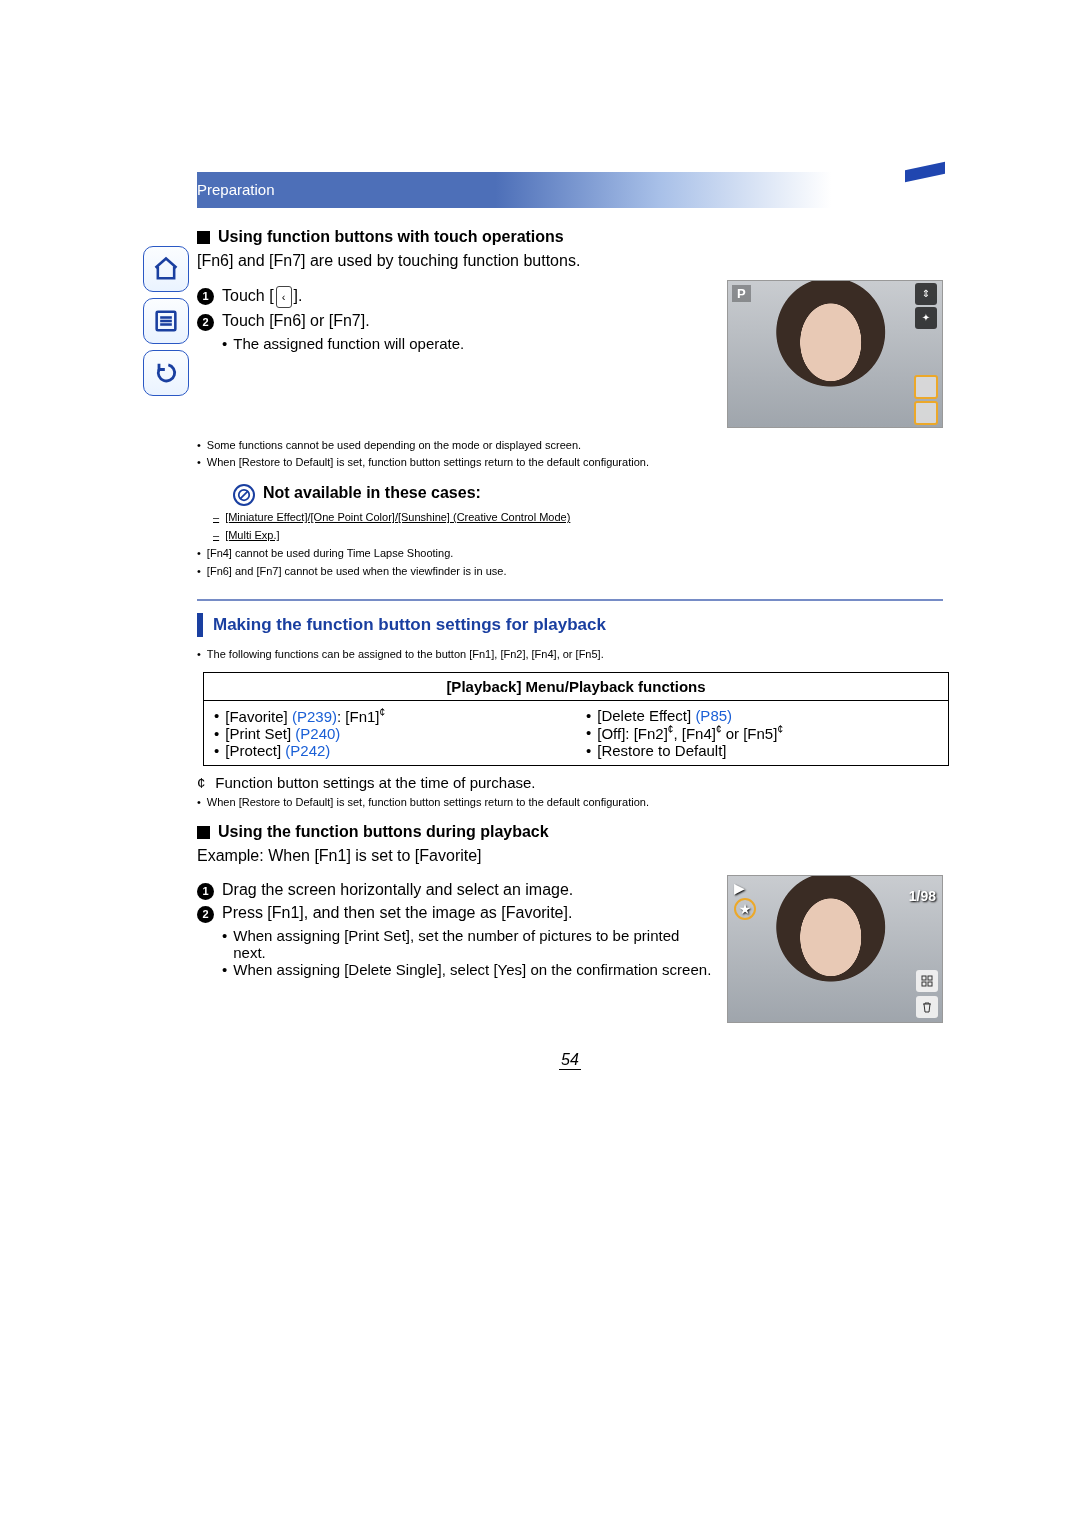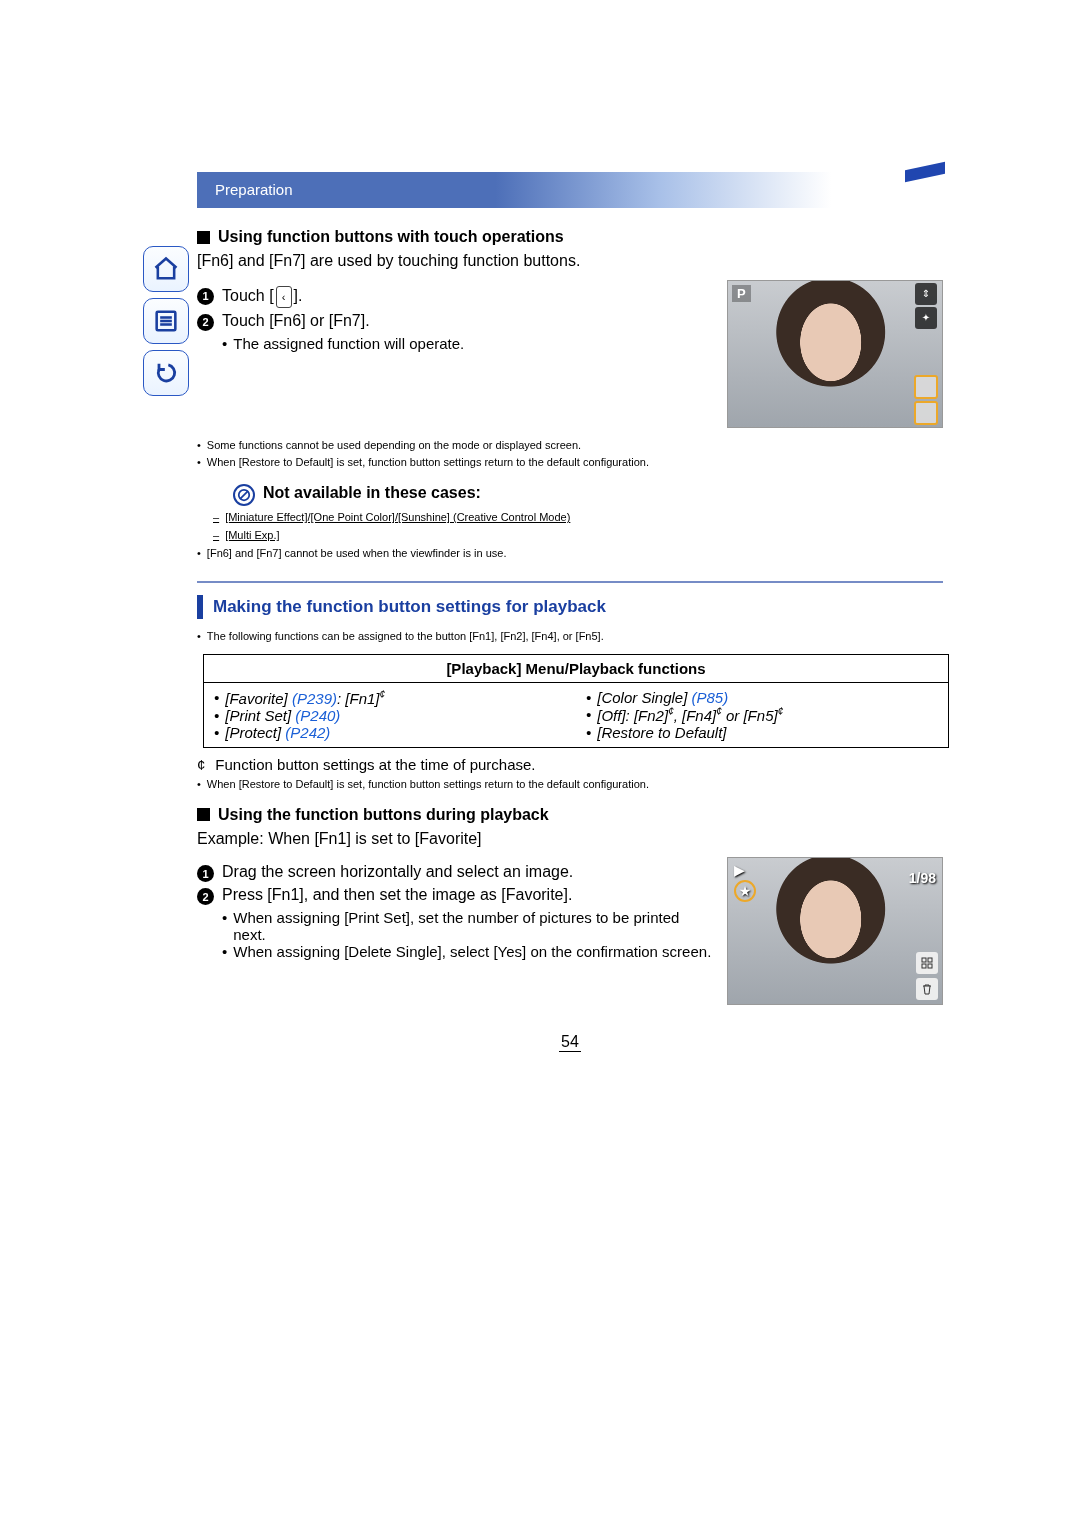--- a/index.html
+++ b/index.html
@@ -42,21 +42,21 @@
     height: 12px;
     background: #2046b0;
     transform: skewY(-12deg);
     z-index: 1;
   }
   .breadcrumb-label {
     position: relative;
     z-index: 2;
     color: #fff;
     font-size: 15px;
-    padding: 9px 0 0 18px;
+    padding: 9px 0 0 0;
     display: inline-block;
   }
   .nav-stack {
     position: absolute;
     left: 143px;
     top: 246px;
     width: 50px;
   }
   .nav-btn {
     width: 46px;
@@ -149,28 +149,28 @@
   }
   .section-accent {
     border-left: 6px solid #1a3fa0; padding: 2px 0 2px 10px; margin: 12px 0 10px;
     color: #1a3fa0; font-weight: bold; font-size: 17px;
   }
   .fn-table { width: 100%; border-collapse: collapse; margin: 10px 6px 8px; font-size: 15px; }
   .fn-table th { border: 1px solid #000; padding: 5px; font-weight: bold; text-align: center; }
   .fn-table td { border: 1px solid #000; padding: 6px 10px; vertical-align: top; width: 50%; border-top: none; }
   .fn-table td.leftcell { border-right: none; }
   .fn-table td.rightcell { border-left: none; }
-  .cell-line { display: flex; font-style: italic; }
+  .cell-line { display: flex; }
   .cell-line::before { content: "•"; margin-right: 6px; }
   .link { color: #1a5fd6; cursor: pointer; }
   .sup { font-size: 10px; vertical-align: super; }
   .footnote { font-size: 15px; display: flex; margin: 4px 0; }
   .footnote .star { margin-right: 10px; }
   .page-num { text-align: center; margin-top: 28px; font-size: 16px; }
-  .page-num span { border-bottom: 1.5px solid #000; padding: 0 2px 1px; }
+  .page-num span { border-bottom: 1.5px solid #000; padding: 0 2px 1px; font-style: italic; }
 </style>
 </head>
 <body>
 
 <div class="nav-stack">
   <div class="nav-btn">
     <svg width="28" height="28" viewBox="0 0 24 24" fill="none" stroke-width="2.2">
         <path d="M3 11 L12 3 L21 11 M5 10 V20 H19 V10"></path>
       </svg>
   </div>
@@ -256,20 +256,23 @@
       <span class="na-title">Not available in these cases:</span>
     </div>
     <div class="bullets" style="margin-top:2px">
       <div class="bi indent1 dash">
           <span>[Miniature Effect]/[One Point Color]/[Sunshine] (Creative Control Mode)</span>
         </div>
       <div class="bi indent1 dash">
           <span>[Multi Exp.]</span>
         </div>
       <div class="bi">
+          <span>[Fn4] cannot be used during Time Lapse Shooting.</span>
+        </div>
+      <div class="bi">
           <span>[Fn6] and [Fn7] cannot be used when the viewfinder is in use.</span>
         </div>
     </div>
 
     <hr class="section-rule">
     <div class="section-accent">Making the function button settings for playback</div>
     <div class="bullets" style="margin:2px 0 4px">
         <div class="bi">
           <span>The following functions can be assigned to the button [Fn1], [Fn2], [Fn4], or [Fn5].</span>
         </div>
@@ -287,21 +290,21 @@
               </div>
           <div class="cell-line">
                 <span><span>[Print Set] </span><span class="link">(P240)</span></span>
               </div>
           <div class="cell-line">
                 <span><span>[Protect] </span><span class="link">(P242)</span></span>
               </div>
         </td>
         <td class="rightcell">
           <div class="cell-line">
-                <span><span>[Color Single] </span><span class="link">(P85)</span></span>
+                <span><span>[Delete Effect] </span><span class="link">(P85)</span></span>
               </div>
           <div class="cell-line">
                 <span><span>[Off]: [Fn2]</span><span class="sup">¢</span><span>, [Fn4]</span><span class="sup">¢</span><span> or [Fn5]</span><span class="sup">¢</span></span>
               </div>
           <div class="cell-line">
                 <span>[Restore to Default]</span>
               </div>
         </td>
       </tr>
     </tbody>

